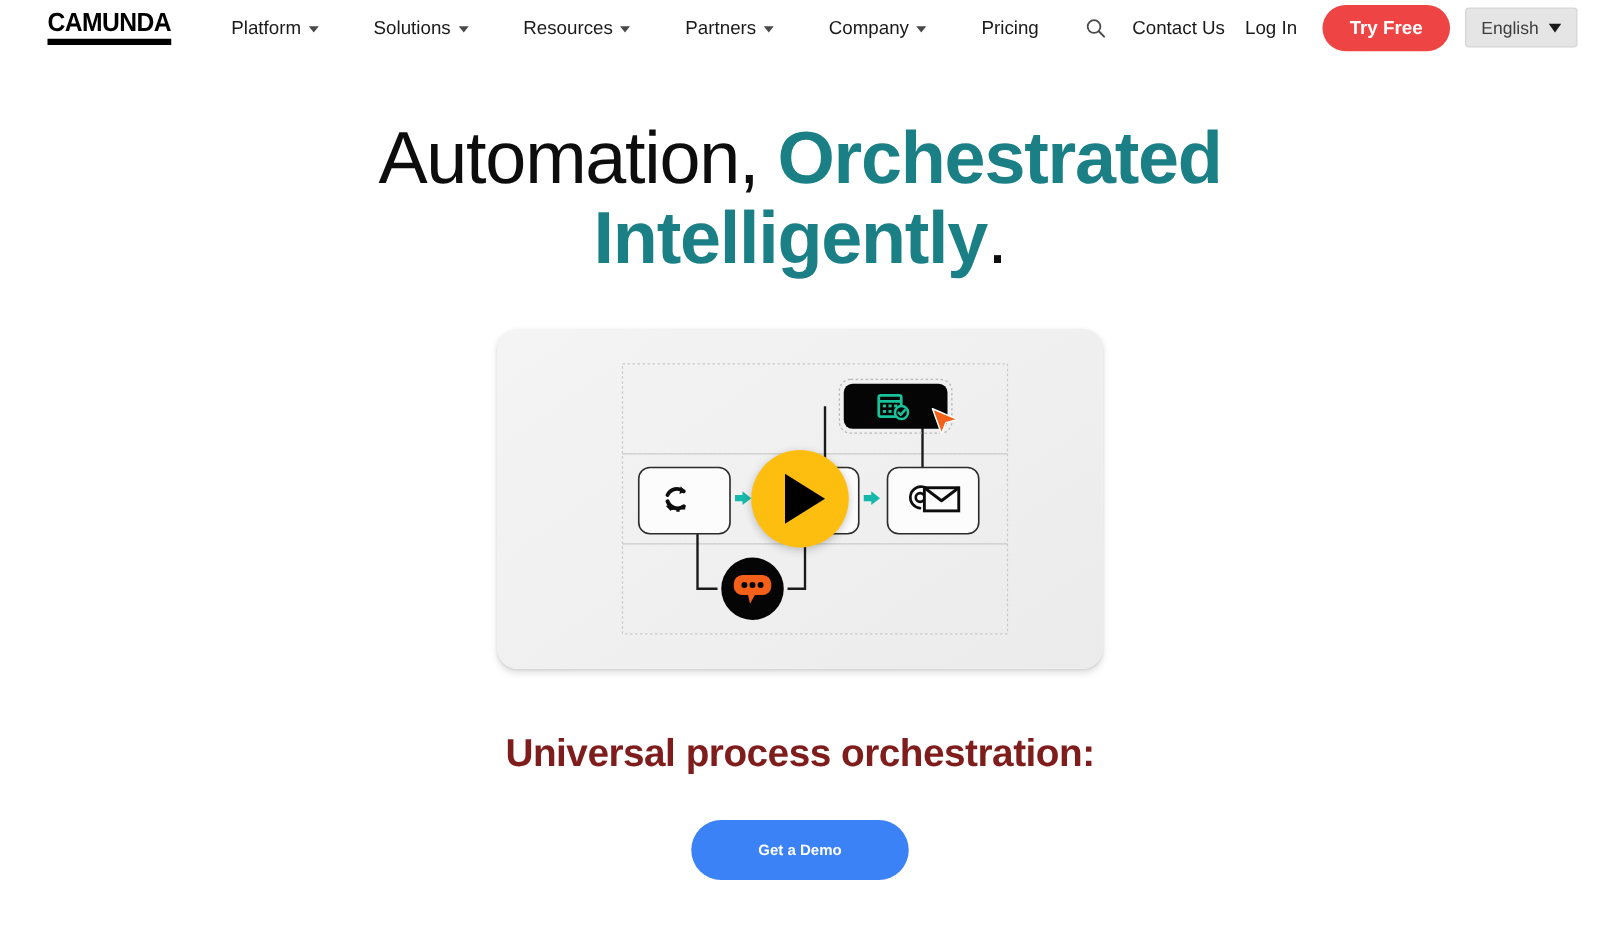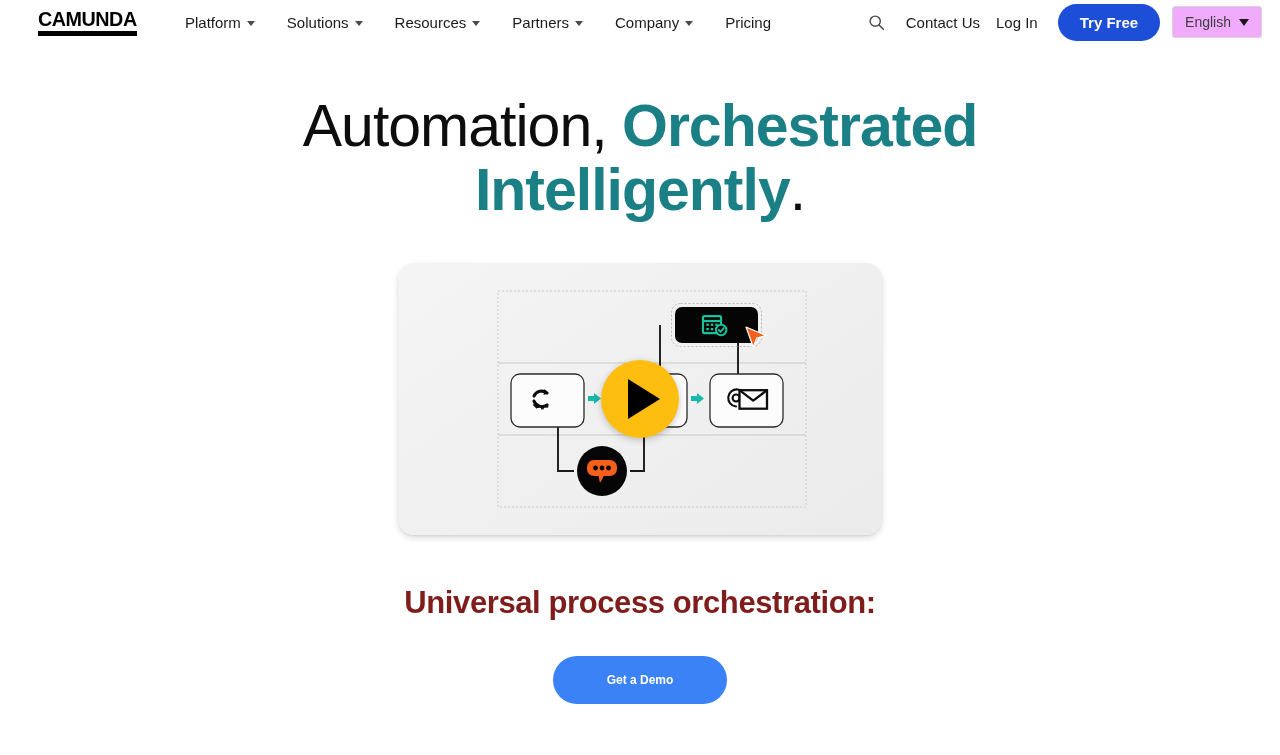--- a/index.html
+++ b/index.html
@@ -42,21 +42,21 @@
   .logo-bar {
     height: 5px;
     background: #000000;
     margin-top: 2px;
     width: 99px;
   }
 
   .nav-main {
     display: flex;
     align-items: center;
-    gap: 0px;
+    gap: 12px;
   }
   .nav-item {
     display: flex;
     align-items: center;
     gap: 6px;
     font-size: 15px;
     color: #1a1a1a;
     padding: 6px 16px;
     cursor: pointer;
     white-space: nowrap;
@@ -84,21 +84,21 @@
   }
   .nav-link {
     font-size: 15px;
     color: #1a1a1a;
     cursor: pointer;
     white-space: nowrap;
     padding: 0 8px;
   }
 
   .btn-tryfree {
-    background: #1d4ed8;
+    background: #ef4444;
     color: #ffffff;
     font-weight: 700;
     font-size: 15px;
     border: none;
     border-radius: 22px;
     padding: 10px 22px;
     margin-left: 12px;
     cursor: pointer;
     font-family: "Liberation Sans", sans-serif;
     white-space: nowrap;
@@ -108,21 +108,21 @@
     margin-left: 12px;
     border: 1px solid #d5d5d5;
     border-radius: 3px;
     padding: 7px 12px;
     display: flex;
     align-items: center;
     gap: 8px;
     font-size: 14px;
     color: #3d3d3d;
     cursor: pointer;
-    background: #f0abfc;
+    background: #e5e5e5;
     white-space: nowrap;
   }
   .lang-caret {
     width: 0; height: 0;
     border-left: 5px solid transparent;
     border-right: 5px solid transparent;
     border-top: 7px solid #1a1a1a;
   }
 
   

